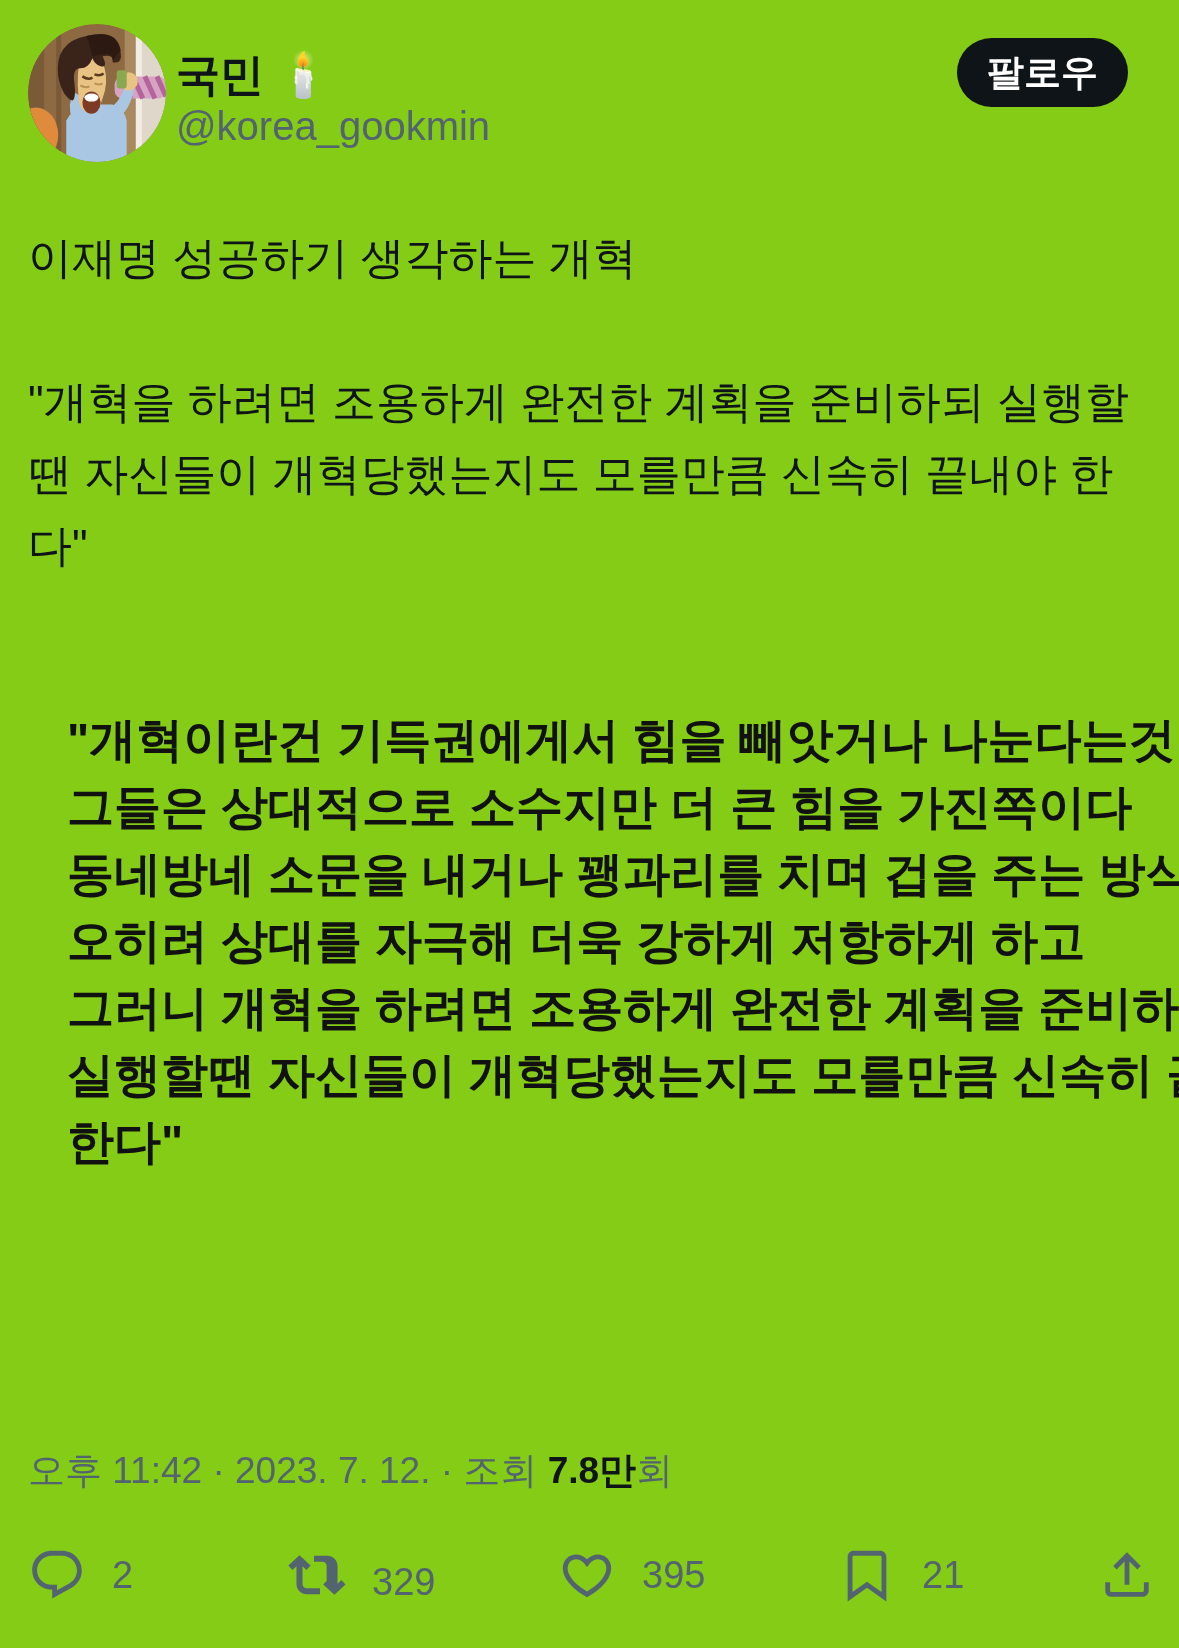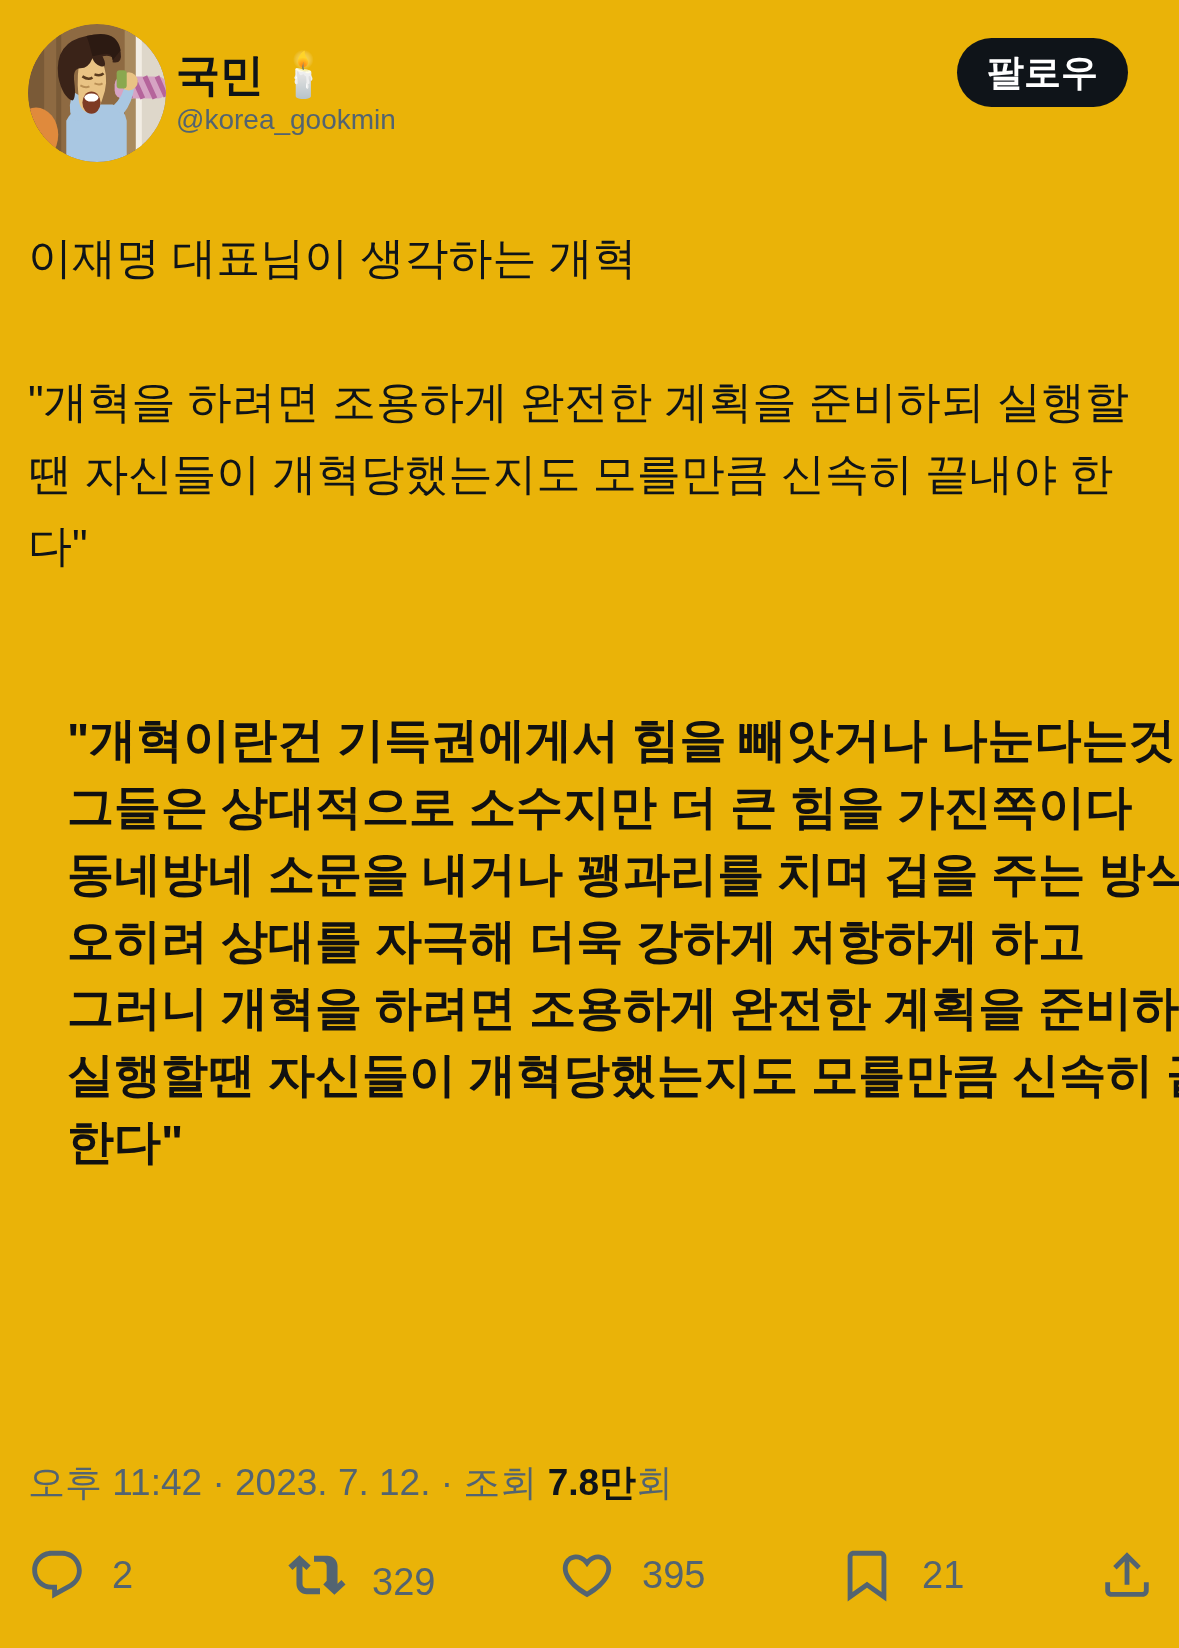--- a/index.html
+++ b/index.html
@@ -1,43 +1,43 @@
 <!DOCTYPE html>
 <html><head>
 <meta charset="utf-8">
 <style>
   * { box-sizing: border-box; }
   body { margin: 0; background: #ffffff; font-family: "Liberation Sans", "DejaVu Sans", sans-serif; }
-  .page { position: relative; width: 1179px; height: 1648px; background: #eab308; overflow: hidden; }
+  .page { position: relative; width: 1179px; height: 1648px; background: #84cc16; overflow: hidden; }
 
   
   .avatar { position: absolute; left: 28px; top: 24px; width: 138px; height: 138px;
             border-radius: 50%; overflow: hidden; cursor: pointer; }
   .avatar svg { display: block; width: 138px; height: 138px; }
   .display-name { position: absolute; left: 176px; top: 46px; font-size: 44px; font-weight: 700;
                   color: #0f1419; cursor: pointer; }
-  .user-handle { position: absolute; left: 176px; top: 104px; font-size: 28px; font-weight: 400;
+  .user-handle { position: absolute; left: 176px; top: 104px; font-size: 40px; font-weight: 400;
                  color: #536471; cursor: pointer; }
   .follow-btn { position: absolute; left: 957px; top: 38px; width: 171px; height: 69px;
                 border: none; border-radius: 35px; background: #0f1419; color: #ffffff;
                 font-size: 37px; font-weight: 700; font-family: inherit;
                 display: flex; align-items: center; justify-content: center; cursor: pointer; }
 
   
   .tweet-text { position: absolute; left: 28px; top: 222px; width: 1130px;
                 font-size: 44px; line-height: 72px; color: #0f1419; word-break: break-all; }
   .tweet-text .para + .para { margin-top: 72px; }
 
   
   .tweet-image { position: absolute; left: 0; top: 706px; width: 1179px; cursor: pointer; }
   .image-line { margin-left: 67px; font-size: 47px; line-height: 67px; font-weight: 600;
                 color: #111111; white-space: nowrap; }
 
   
-  .meta { position: absolute; left: 28px; top: 1446px; font-size: 37px; color: #536471; margin-top: 12px; }
+  .meta { position: absolute; left: 28px; top: 1446px; font-size: 37px; color: #536471; }
   .meta .views-count { font-weight: 700; color: #0f1419; }
 
   
   .actions { position: absolute; left: 0; top: 1546px; width: 1179px; height: 80px; }
   .action { position: absolute; top: 0; display: flex; align-items: center; gap: 26px;
             background: none; border: none; padding: 0; color: #536471; font-size: 38px;
             font-family: inherit; cursor: pointer; }
   .action svg { width: 58px; height: 58px; fill: #536471; display: block; }
   .action-reply    { left: 28px; }
   .action-retweet  { left: 288px; align-items: flex-end; }
@@ -81,21 +81,21 @@
         <path d="M58 12 Q88 4 92 26 L84 36 Q84 28 74 30 L64 32 Q60 16 58 12 Z" fill="#2c1a12"></path>
       </g>
     </svg>
   </div>
 
   <div class="display-name">국민 🕯️</div>
   <div class="user-handle">@korea_gookmin</div>
   <button class="follow-btn">팔로우</button>
 
   <div class="tweet-text">
-    <div class="para">이재명 대표님이 생각하는 개혁</div>
+    <div class="para">이재명 성공하기 생각하는 개혁</div>
     <div class="para">"개혁을 하려면 조용하게 완전한 계획을 준비하되 실행할 땐 자신들이 개혁당했는지도 모를만큼 신속히 끝내야 한다"</div>
   </div>
 
   <div class="tweet-image">
     <div class="image-line">"개혁이란건 기득권에게서 힘을 빼앗거나 나눈다는것</div>
     <div class="image-line">그들은 상대적으로 소수지만 더 큰 힘을 가진쪽이다</div>
     <div class="image-line">동네방네 소문을 내거나 꽹과리를 치며 겁을 주는 방식은</div>
     <div class="image-line">오히려 상대를 자극해 더욱 강하게 저항하게 하고</div>
     <div class="image-line">그러니 개혁을 하려면 조용하게 완전한 계획을 준비하되</div>
     <div class="image-line">실행할땐 자신들이 개혁당했는지도 모를만큼 신속히 끝내야</div>

